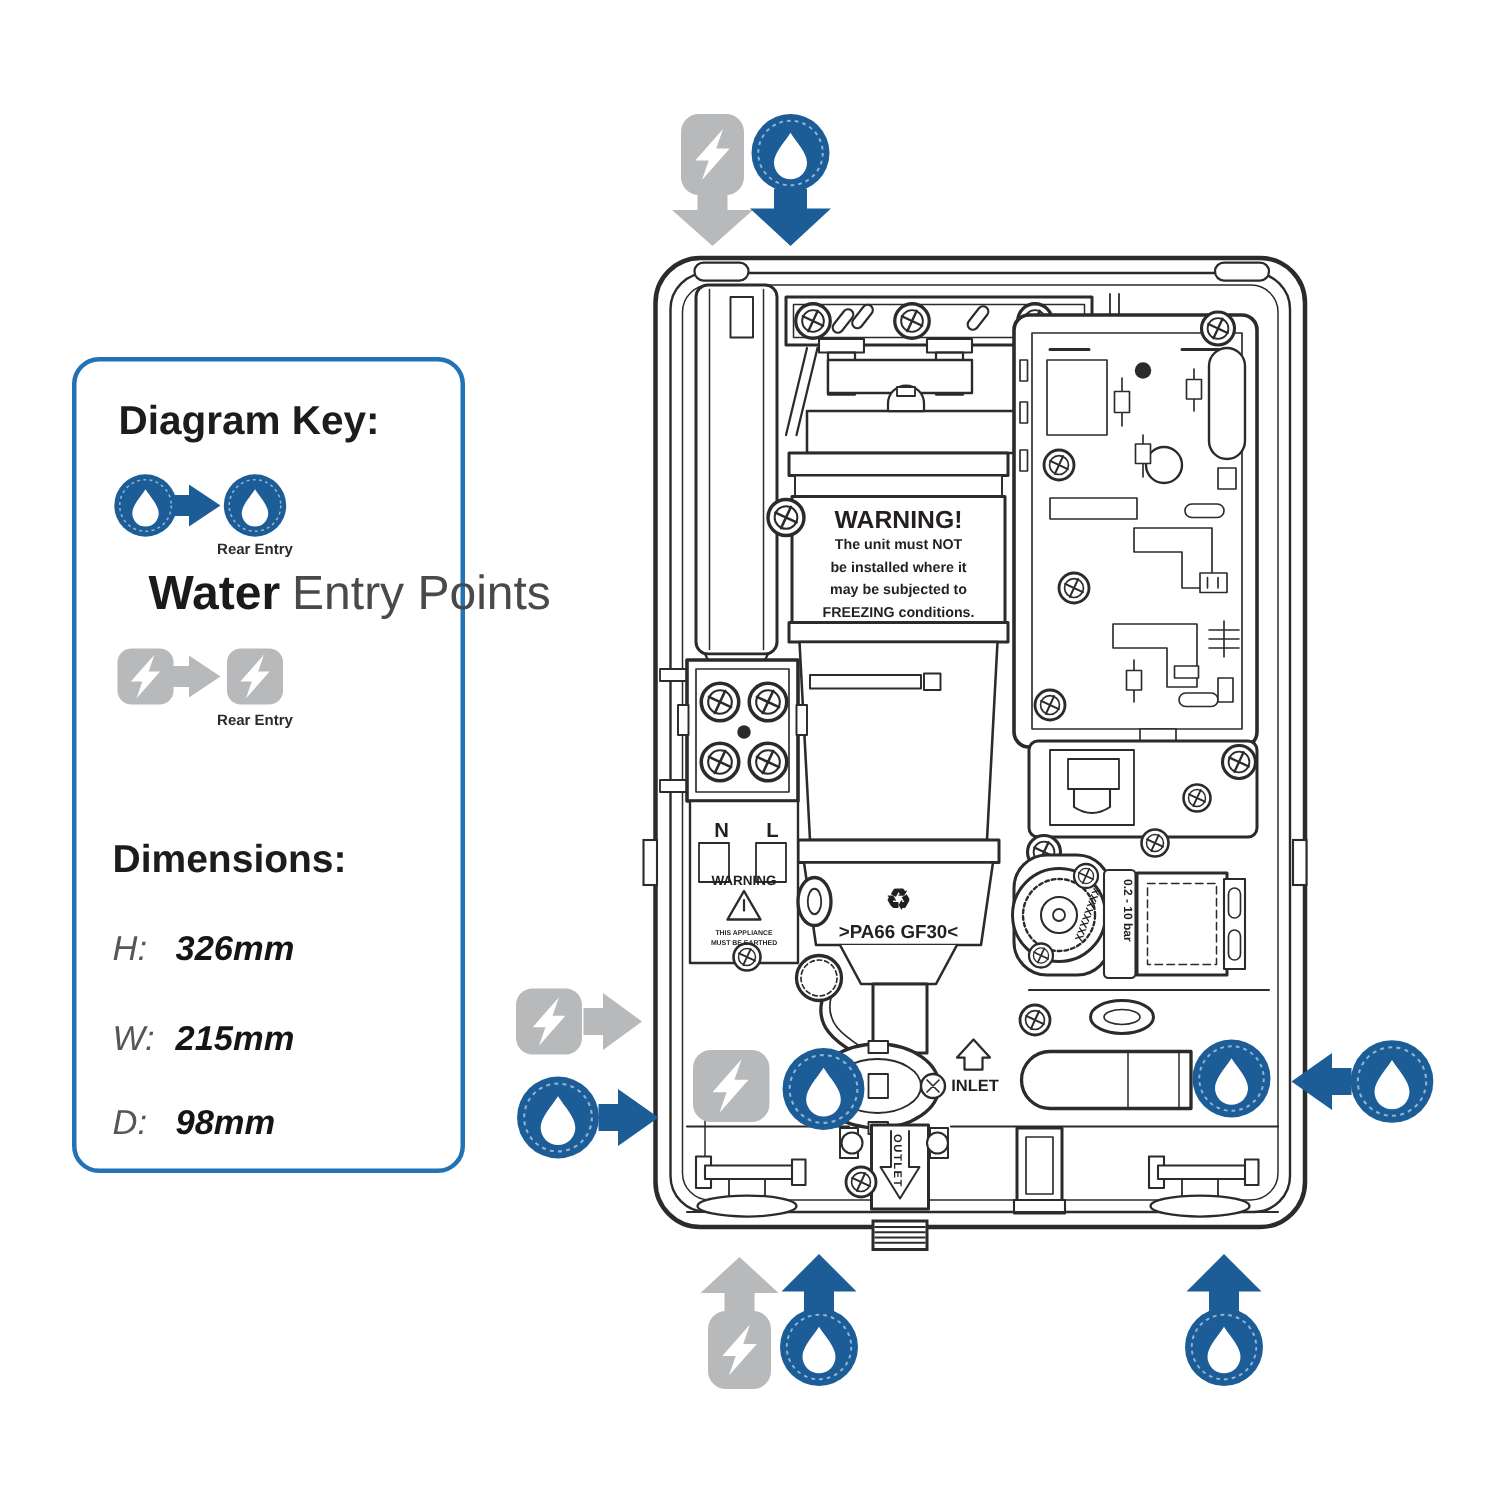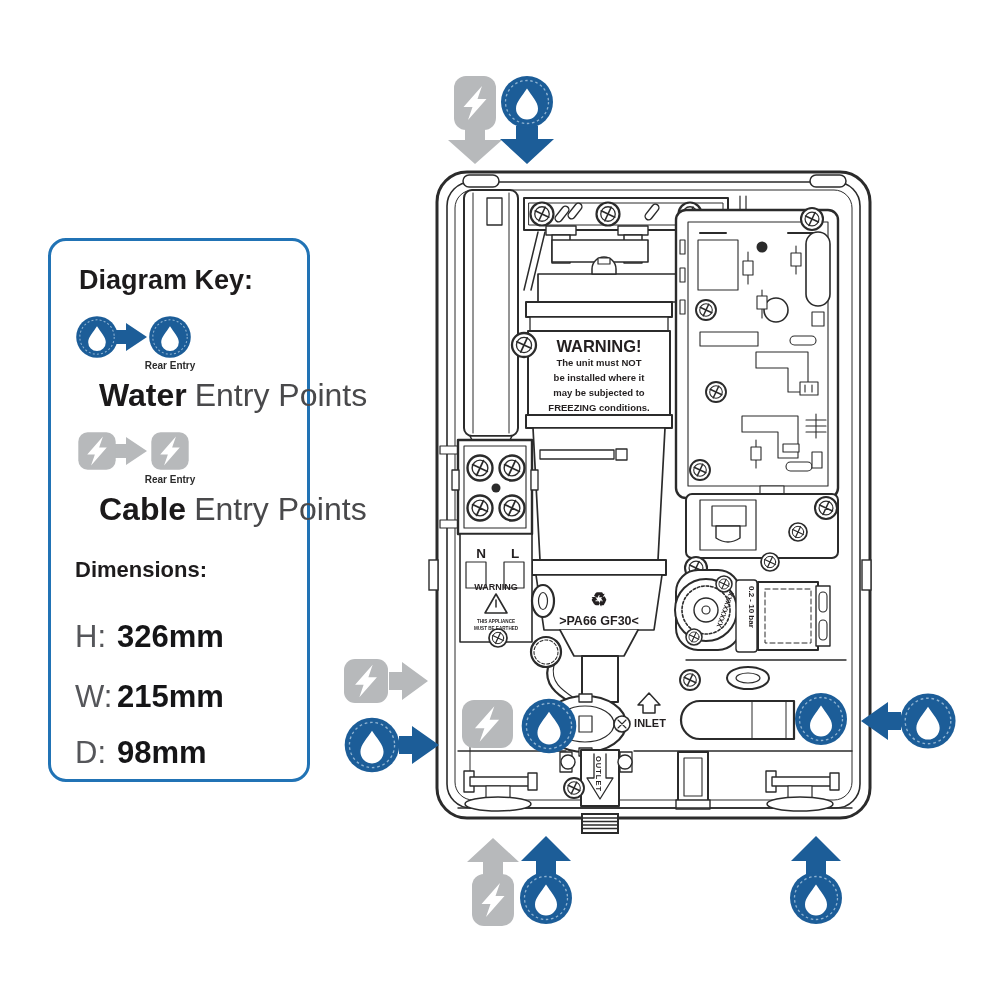--- a/index.html
+++ b/index.html
@@ -21,22 +21,22 @@
   }
   .key-title{position:absolute;left:28px;top:24px;font-size:27px;font-weight:bold;color:#1d1b1c;}
   .key-icons{position:absolute;left:24px;width:170px;height:64px;}
   .key-icons.water{top:72px}
   .key-icons.cable{top:186px}
   .key-line{position:absolute;left:24px;font-size:32px;white-space:nowrap;margin-left:24px;}
   .key-line.water{top:136px}
   .key-line.cable{top:250px}
   .key-line .b{font-weight:bold;color:#1b191a;margin-right:8px}
   .key-line .r{color:#49494b}
-  .dim-title{position:absolute;left:24px;top:316px;font-size:22px;font-weight:bold;color:#1d1b1c;}
-  .dim-row{position:absolute;left:24px;font-size:31px;}
+  .dim-title{position:absolute;left:24px;top:316px;font-size:26px;font-weight:bold;color:#1d1b1c;}
+  .dim-row{position:absolute;left:24px;font-size:23px;font-style:italic;}
   .dim-row.h{top:378px}.dim-row.w{top:438px}.dim-row.d{top:494px}
   .dim-label{display:inline-block;width:42px;color:#55565a}
   .dim-value{font-weight:bold;color:#151517}
   .rear-label{font-size:10px;font-weight:bold;fill:#2b2b2b}
   
   #diagram{position:absolute;left:0;top:0;width:1000px;height:1000px}
   .lnf, .lnf *{stroke:var(--line);fill:#fff}
   .ln, .ln *{stroke:var(--line);fill:none}
   .dk{fill:var(--line);stroke:none}
   .blue-fill{fill:var(--water-blue);stroke:none}
@@ -365,23 +365,20 @@
   </div>
 
   <svg class="key-icons cable" viewBox="0 0 170 64">
     <g>
       <path class="gray-fill" d="M40,17 h11 v-7 l21,14 -21,14 v-7 h-11 z"></path>
       <use href="#cbadge" transform="translate(22,24) scale(0.85)"></use>
     </g>
     <use href="#cbadge" transform="translate(95,24) scale(0.85)"></use>
     <text class="rear-label" x="95" y="56" text-anchor="middle">Rear Entry</text>
   </svg>
-  <div class="key-line cable">
-    <span class="b">Cable</span><span class="r">Entry Points</span>
-  </div>
 
   <div class="dim-title">Dimensions:</div>
   <div class="dim-row h">
     <span class="dim-label">H:</span><span class="dim-value">326mm</span>
   </div>
   <div class="dim-row w">
     <span class="dim-label">W:</span><span class="dim-value">215mm</span>
   </div>
   <div class="dim-row d">
     <span class="dim-label">D:</span><span class="dim-value">98mm</span>

